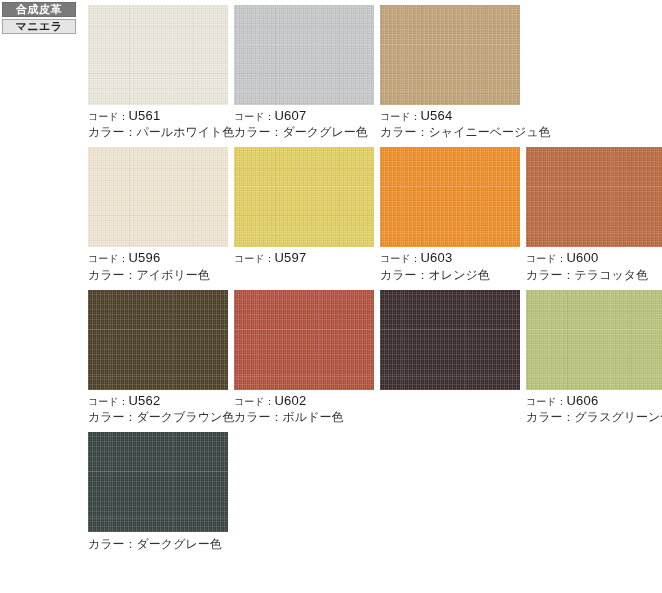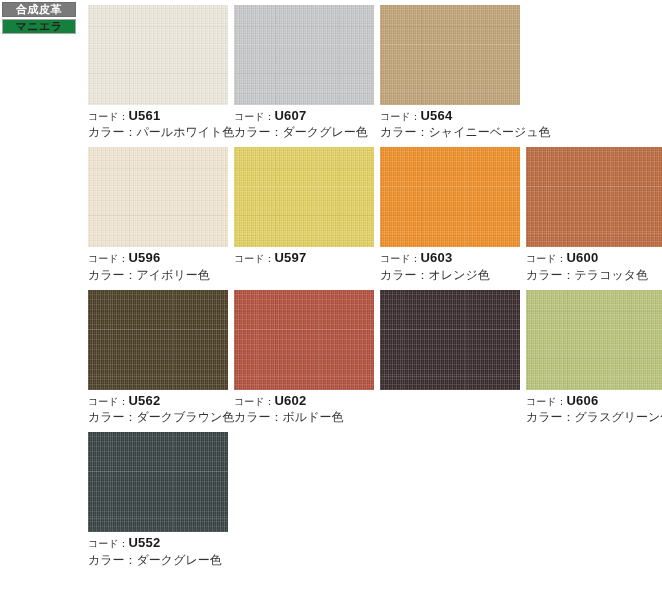--- a/index.html
+++ b/index.html
@@ -37,21 +37,21 @@
     border: 1px solid #9a9a9a;
   }
   .badge-category {
     background: #7a7a7a;
     color: #ffffff;
     border-color: #6d6d6d;
     font-weight: bold;
     margin-bottom: 2px;
   }
   .badge-series {
-    background: #15803d;
+    background: #e5e5e5;
     color: #231f20;
     border-color: #a6a6a6;
     font-weight: bold;
   }
 
   
   #swatch-grid {
     position: absolute;
     left: 88px;
     top: 5px;
@@ -131,21 +131,21 @@
     padding-top: 3px;
     line-height: 1.18;
   }
   .line-code {
     font-size: 10px;
     color: #333333;
     white-space: nowrap;
   }
   .line-code .code-value {
     font-size: 13px;
-    font-weight: bold;
+    font-weight: normal;
     color: #1a1a1a;
     letter-spacing: 0.2px;
   }
   .line-color {
     font-size: 12px;
     color: #333333;
     white-space: nowrap;
     padding-top: 2px;
   }
 </style>
@@ -233,18 +233,17 @@
         <div class="swatch-caption">
           <div class="line-code"><span>コード：</span><span class="code-value">U606</span></div>
           <div class="line-color"><span>カラー：</span><span>グラスグリーン色</span></div>
         </div>
       </div>
     </div>
     <div class="swatch-row">
       <div class="swatch-cell">
         <div class="swatch-chip" style="background: rgb(58, 68, 68);"></div>
         <div class="swatch-caption">
-          <div class="line-code"><span>コード：</span><span class="code-value">U552</span></div>
           <div class="line-color"><span>カラー：</span><span>ダークグレー色</span></div>
         </div>
       </div>
     </div>
   </div>
 
 </body></html>

